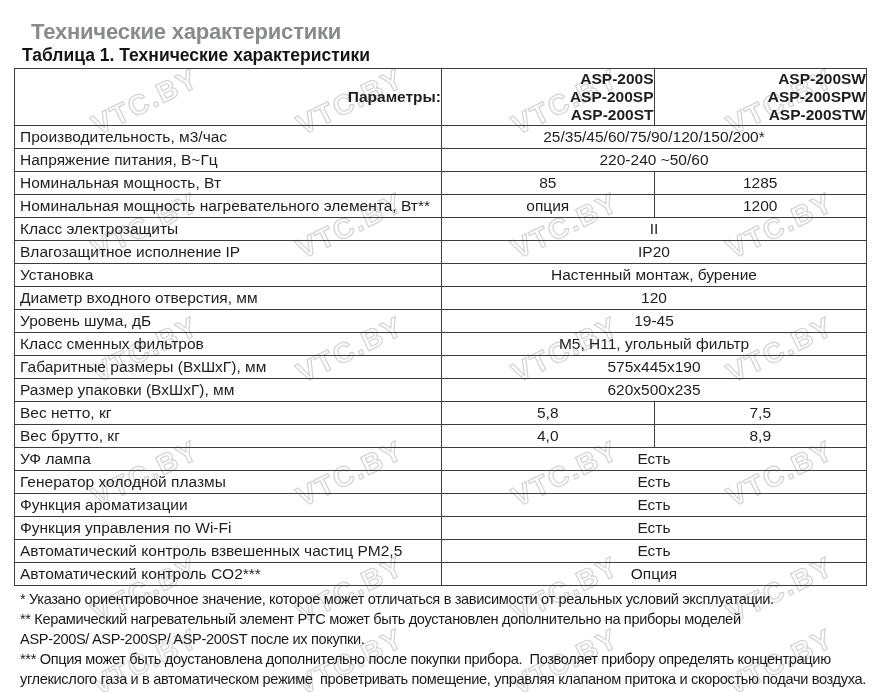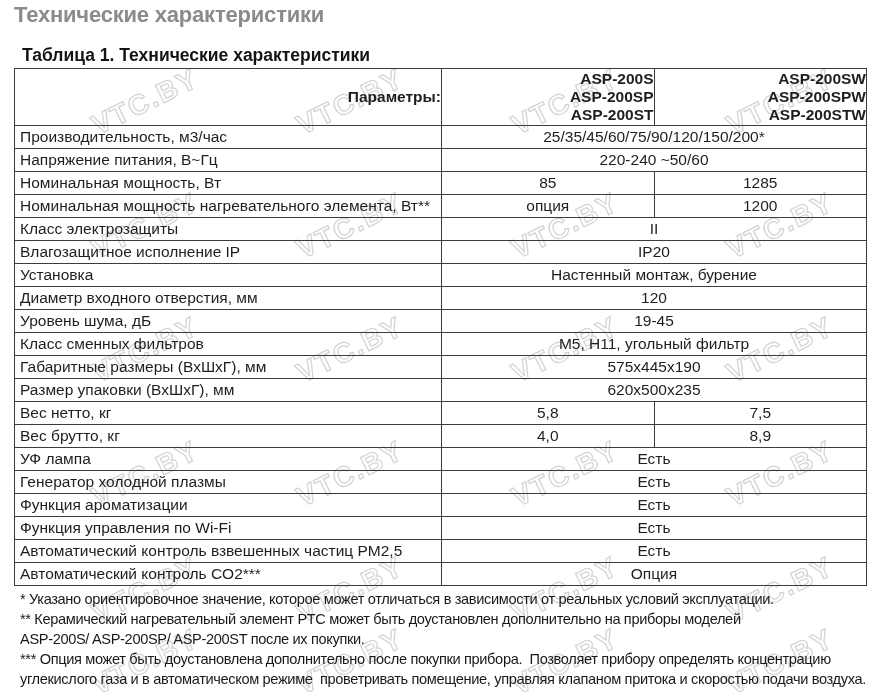--- a/index.html
+++ b/index.html
@@ -14,21 +14,21 @@
     position:absolute;
     font-weight:700; font-size:28px; letter-spacing:2px;
     color:#ffffff;
     -webkit-text-stroke:1.3px var(--wm-stroke, #d5d5d7);
     transform:rotate(-26deg);
     white-space:nowrap;
     user-select:none;
   }
   
   .page-title {
-    position:absolute; left:14px; top:2px; margin:0; z-index:1;
+    position:absolute; left:14px; top:2px; margin:17px; z-index:1;
     font-size:22px; font-weight:700; color:var(--title-color,#8a8b8d);
     letter-spacing:-0.2px;
   }
   .table-caption {
     position:absolute; left:14px; top:37px; margin:8px; z-index:1;
     font-size:17.5px; font-weight:700; color:#141414;
   }
   
   table.specs {
     position:absolute; left:14px; top:68px; z-index:1;

